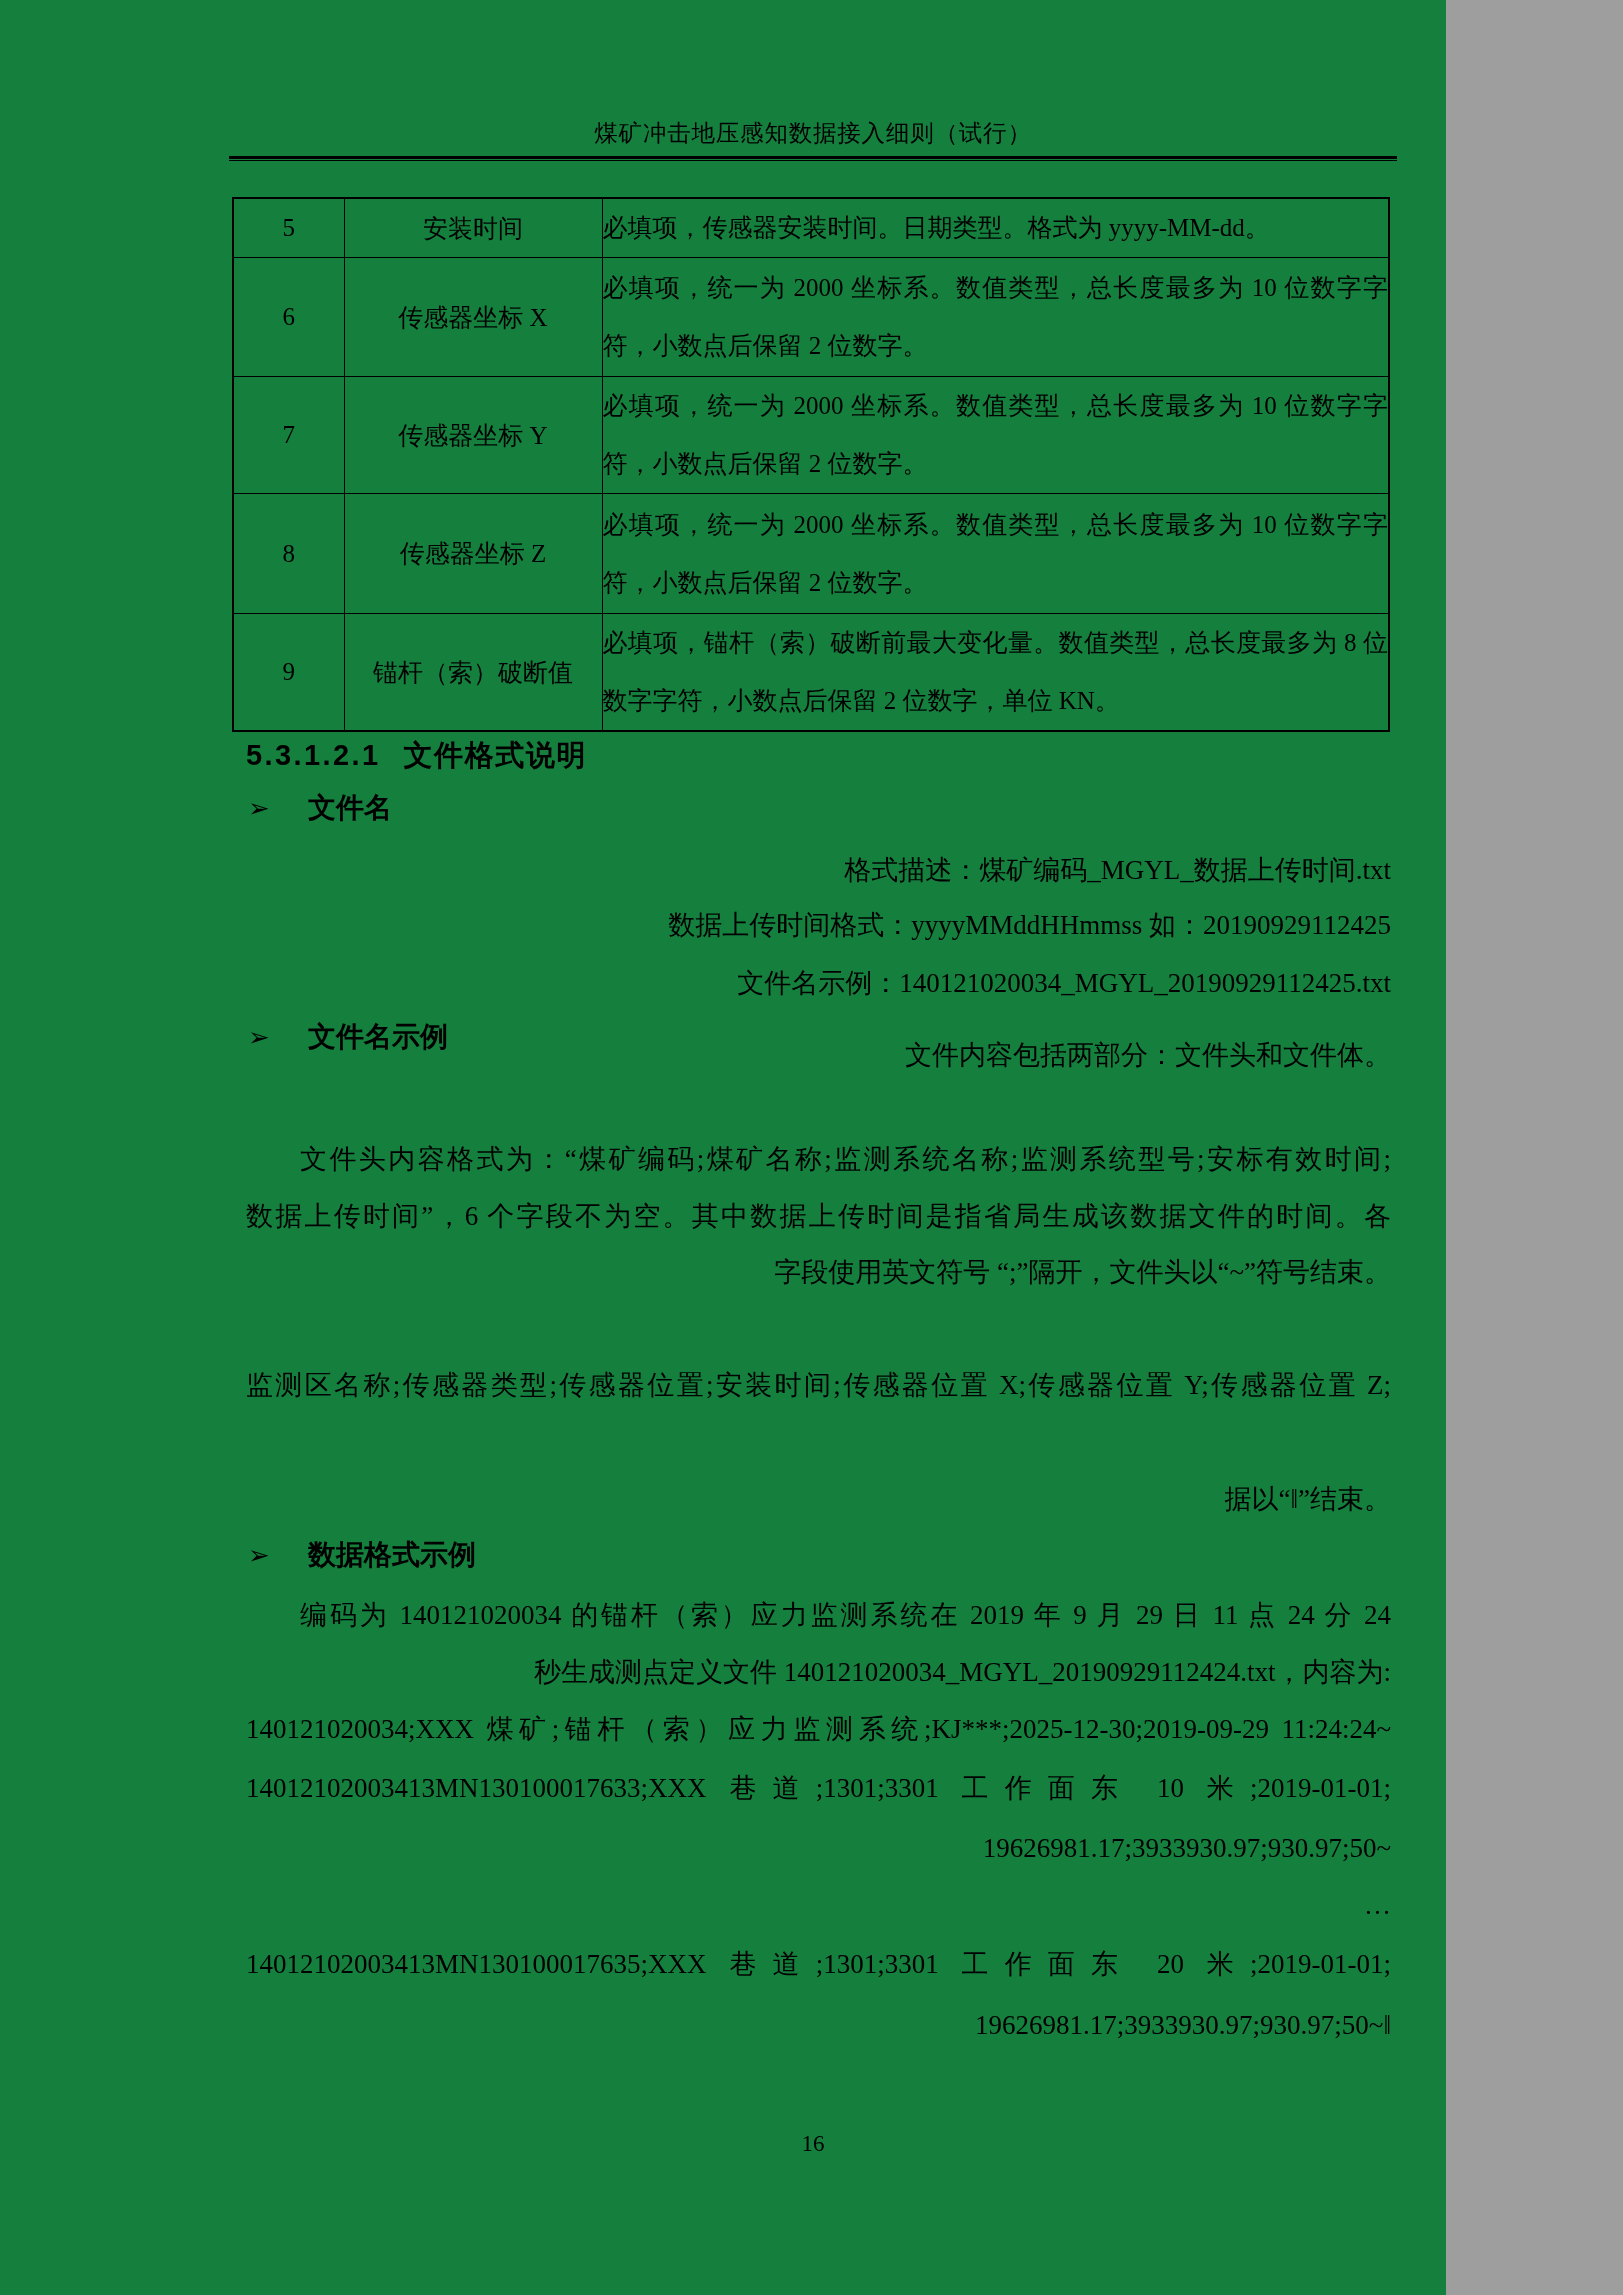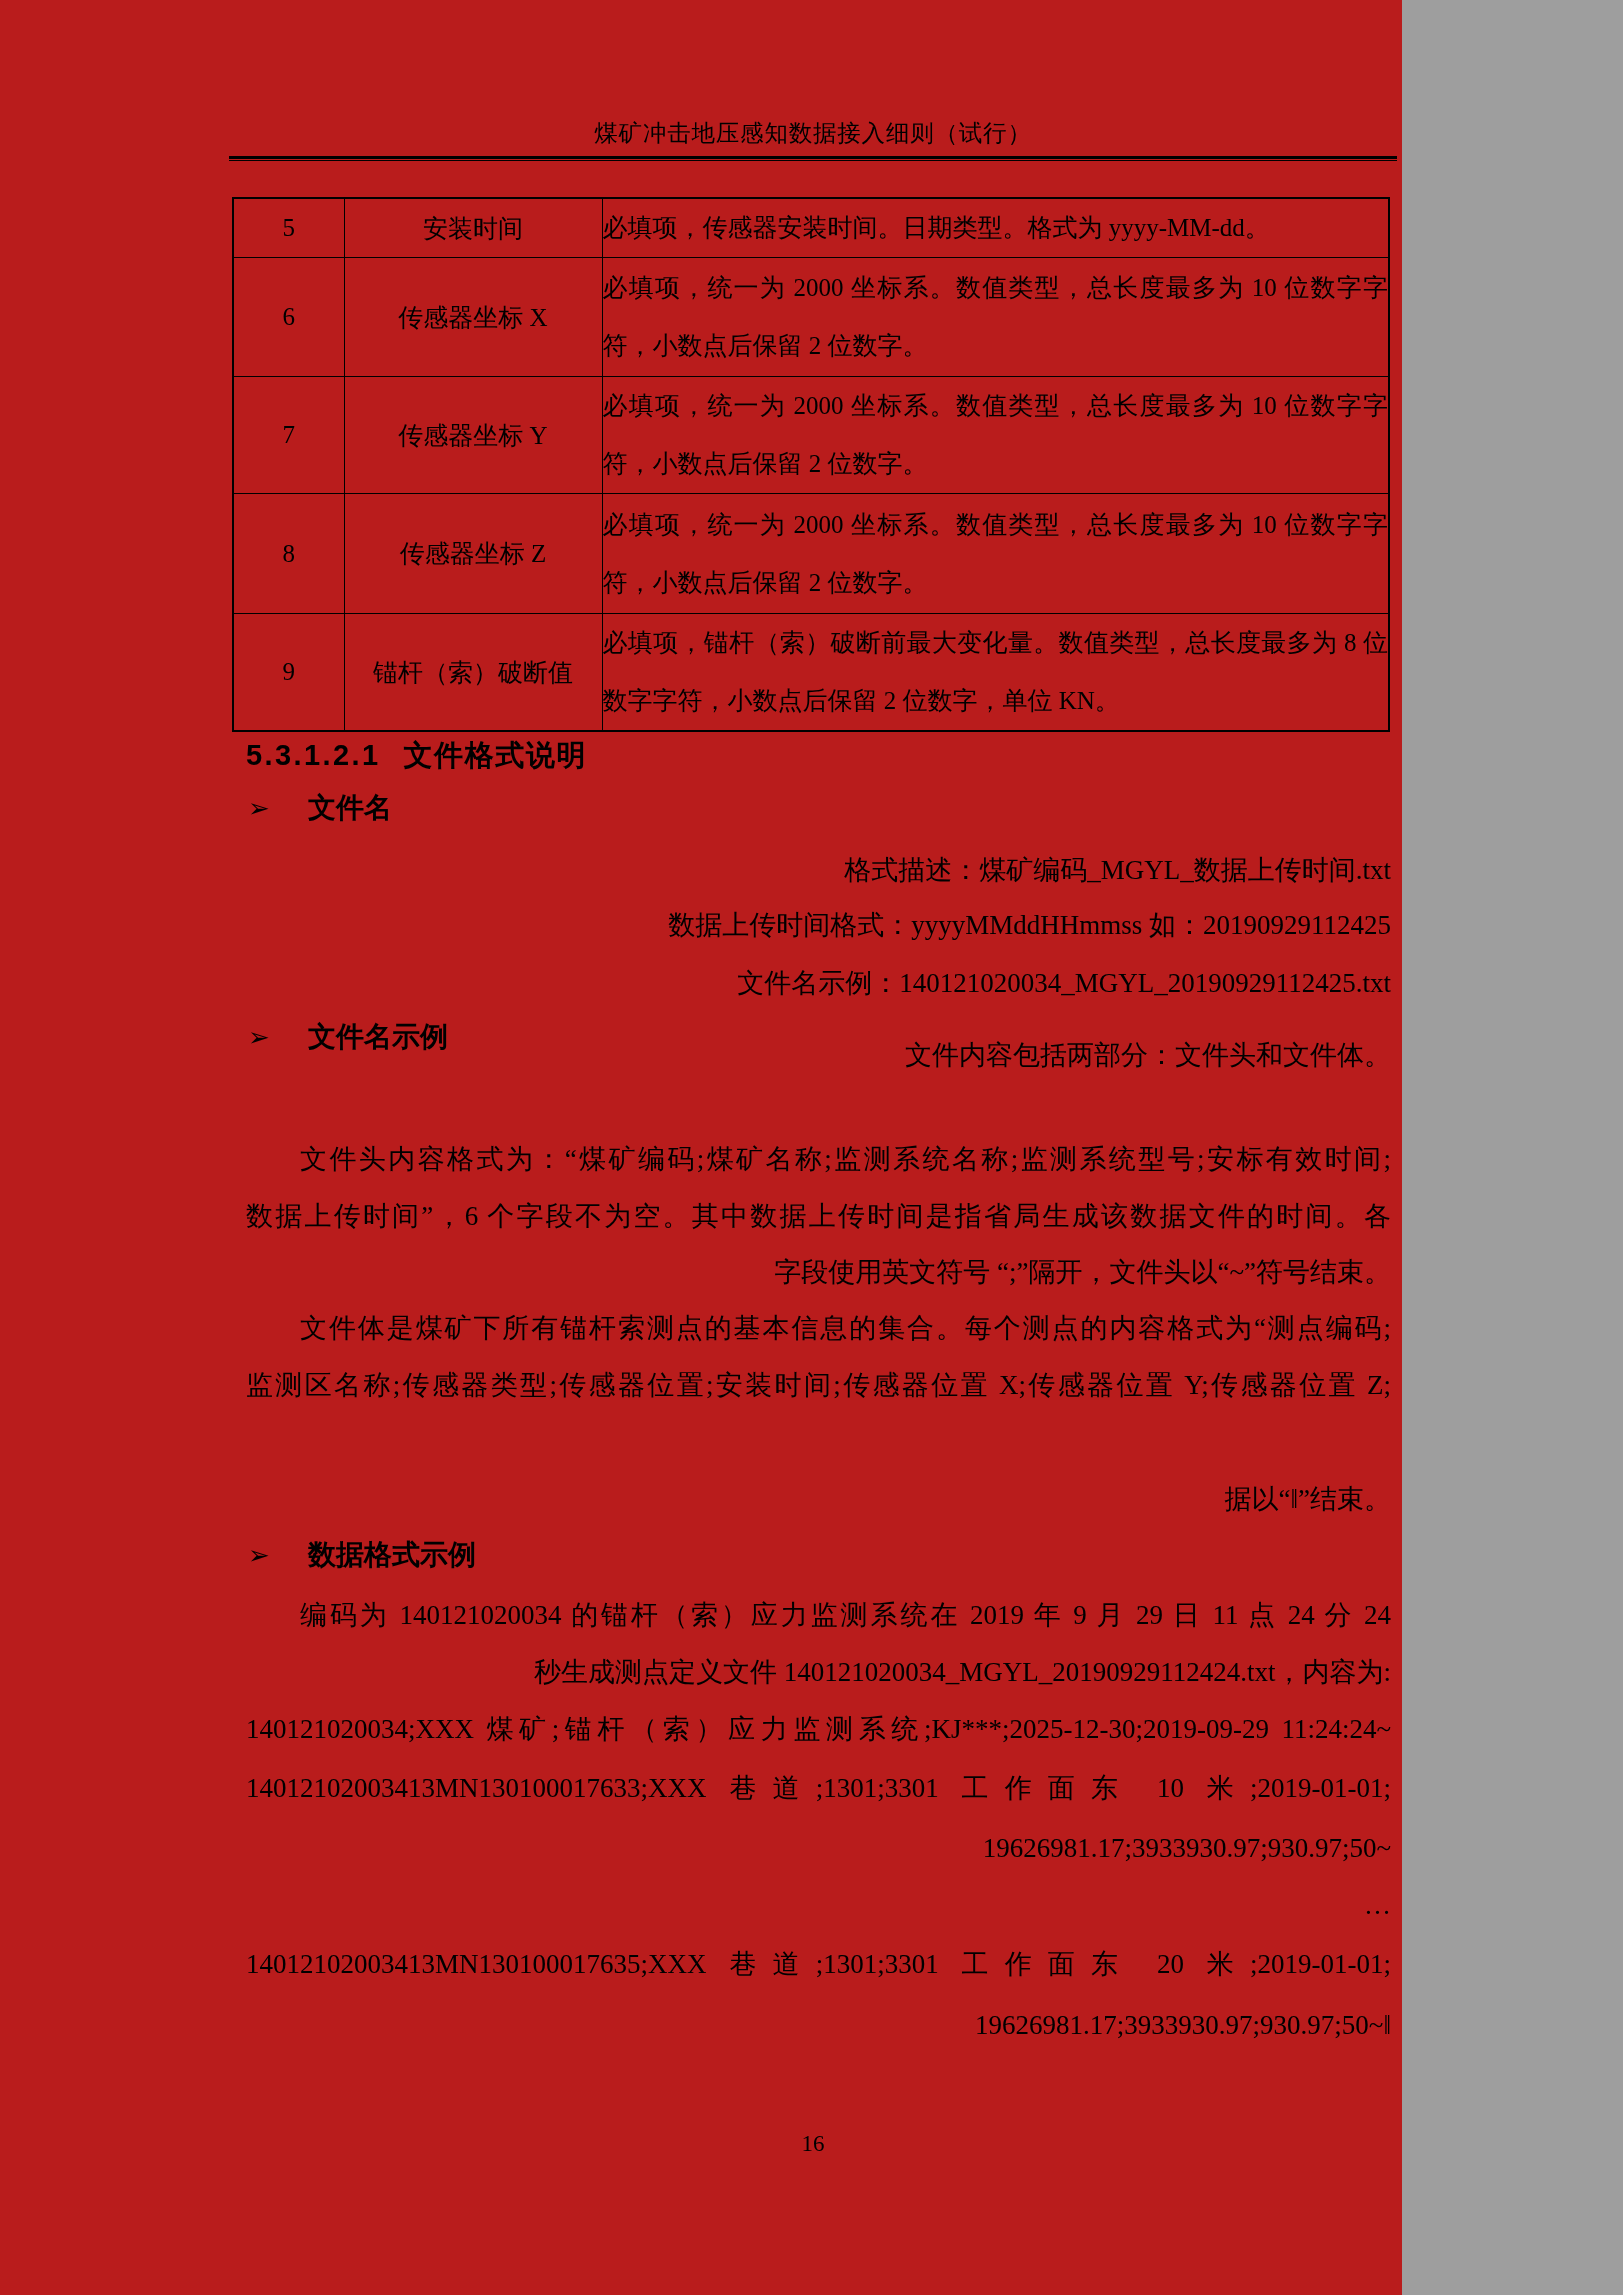--- a/index.html
+++ b/index.html
@@ -1,22 +1,23 @@
 <!DOCTYPE html>
 <html style="font-size:13px"><head>
 <meta charset="utf-8">
 <style>
   html,body{margin:0;padding:0;background:#9e9e9e;}
   .page{
     position:relative;
     width:1402px;height:2295px;
-    background:#b91c1c;
+    background:#15803d;
     font-family:"Liberation Serif","DejaVu Serif",serif;
     color:#000;
     overflow:hidden;
+    padding-left:44px;
   }
   
   .hdr-title{
     position:absolute;top:117px;left:229px;width:1168px;
     text-align:center;font-size:23.5px;letter-spacing:0.8px;
   }
   .hdr-rule{
     position:absolute;top:156px;left:229px;width:1168px;height:4.9px;
     border-top:3.2px solid #000;border-bottom:0.8px solid #000;box-sizing:border-box;
   }
@@ -129,21 +130,20 @@
   <div class="line ind2" style="top:955px">文件名示例：140121020034_MGYL_20190929112425.txt</div>
 
   <div class="bullet-line" style="top:1011px">
     <span class="arrow">➢</span><span>文件名示例</span>
   </div>
 
   <div class="line ind" style="top:1027px">文件内容包括两部分：文件头和文件体。</div>
   <div class="line ind jfull" style="top:1131px">文件头内容格式为：“煤矿编码;煤矿名称;监测系统名称;监测系统型号;安标有效时间;</div>
   <div class="line jfull" style="top:1188px">数据上传时间”，6 个字段不为空。其中数据上传时间是指省局生成该数据文件的时间。各</div>
   <div class="line" style="top:1244px">字段使用英文符号 “;”隔开，文件头以“~”符号结束。</div>
-  <div class="line ind jfull" style="top:1300px">文件体是煤矿下所有锚杆索测点的基本信息的集合。每个测点的内容格式为“测点编码;</div>
   <div class="line jfull" style="top:1357px">监测区名称;传感器类型;传感器位置;安装时间;传感器位置 X;传感器位置 Y;传感器位置 Z;</div>
   <div class="line" style="top:1471px">据以“‖”结束。</div>
 
   <div class="bullet-line" style="top:1529px">
     <span class="arrow">➢</span><span>数据格式示例</span>
   </div>
 
   <div class="line ind jfull" style="top:1587px">编码为 140121020034 的锚杆（索）应力监测系统在 2019 年 9 月 29 日 11 点 24 分 24</div>
   <div class="line ind" style="top:1644px">秒生成测点定义文件 140121020034_MGYL_20190929112424.txt，内容为:</div>
   <div class="line jfull" style="top:1701px">140121020034;XXX 煤矿;锚杆（索）应力监测系统;KJ***;2025-12-30;2019-09-29 11:24:24~</div>

